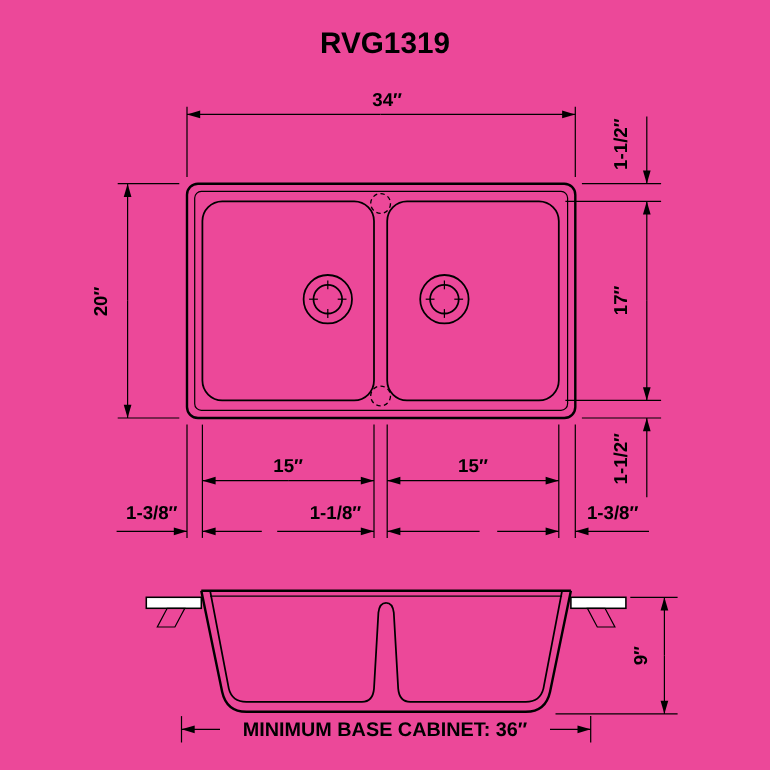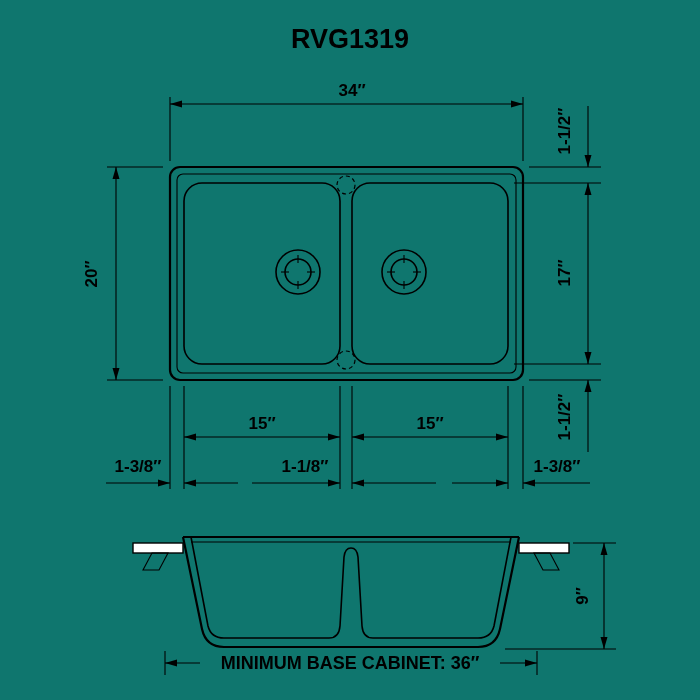--- a/index.html
+++ b/index.html
@@ -1,16 +1,16 @@
 <!DOCTYPE html>
 <html><head>
 <meta charset="utf-8">
 <style>
   html,body{margin:0;padding:0;background:#ffffff;}
-  .page{width:700px;height:700px;position:relative;background:#0f766e;overflow:hidden;}
+  .page{width:700px;height:700px;position:relative;background:#ec4899;overflow:hidden;}
   svg{display:block;}
   svg text{font-family:"Liberation Sans","DejaVu Sans",sans-serif;fill:#000;}
   .title-text{font-size:27px;font-weight:bold;text-anchor:middle;}
   .dim-text{font-size:17px;font-weight:bold;text-anchor:middle;}
   .cab-text{font-size:18px;font-weight:bold;text-anchor:middle;}
   .thick{stroke:#000;stroke-width:2.2;fill:none;}
   .med{stroke:#000;stroke-width:1.6;fill:none;}
   .thin{stroke:#000;stroke-width:1.1;fill:none;}
   .dashed{stroke:#000;stroke-width:1.2;fill:none;stroke-dasharray:4 3;}
   .flange{stroke:#000;stroke-width:1.4;fill:#ffffff;}

